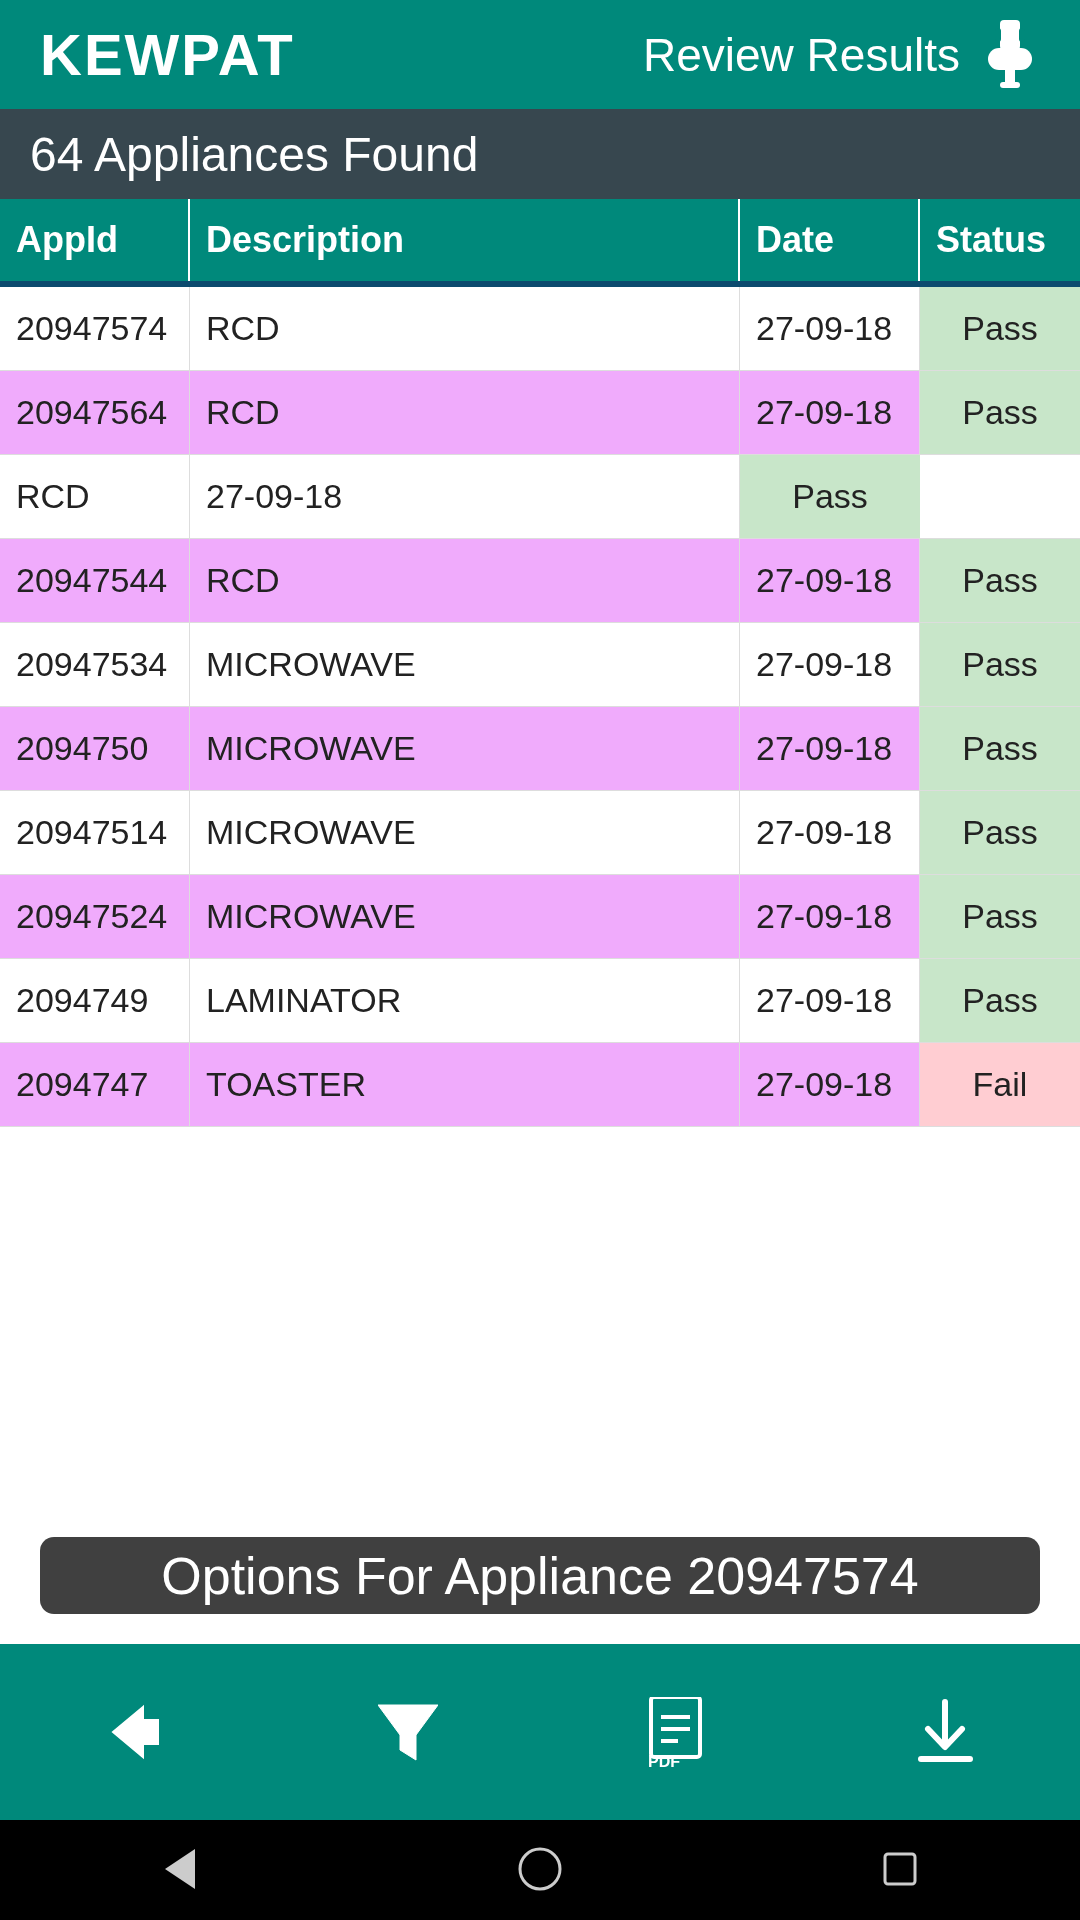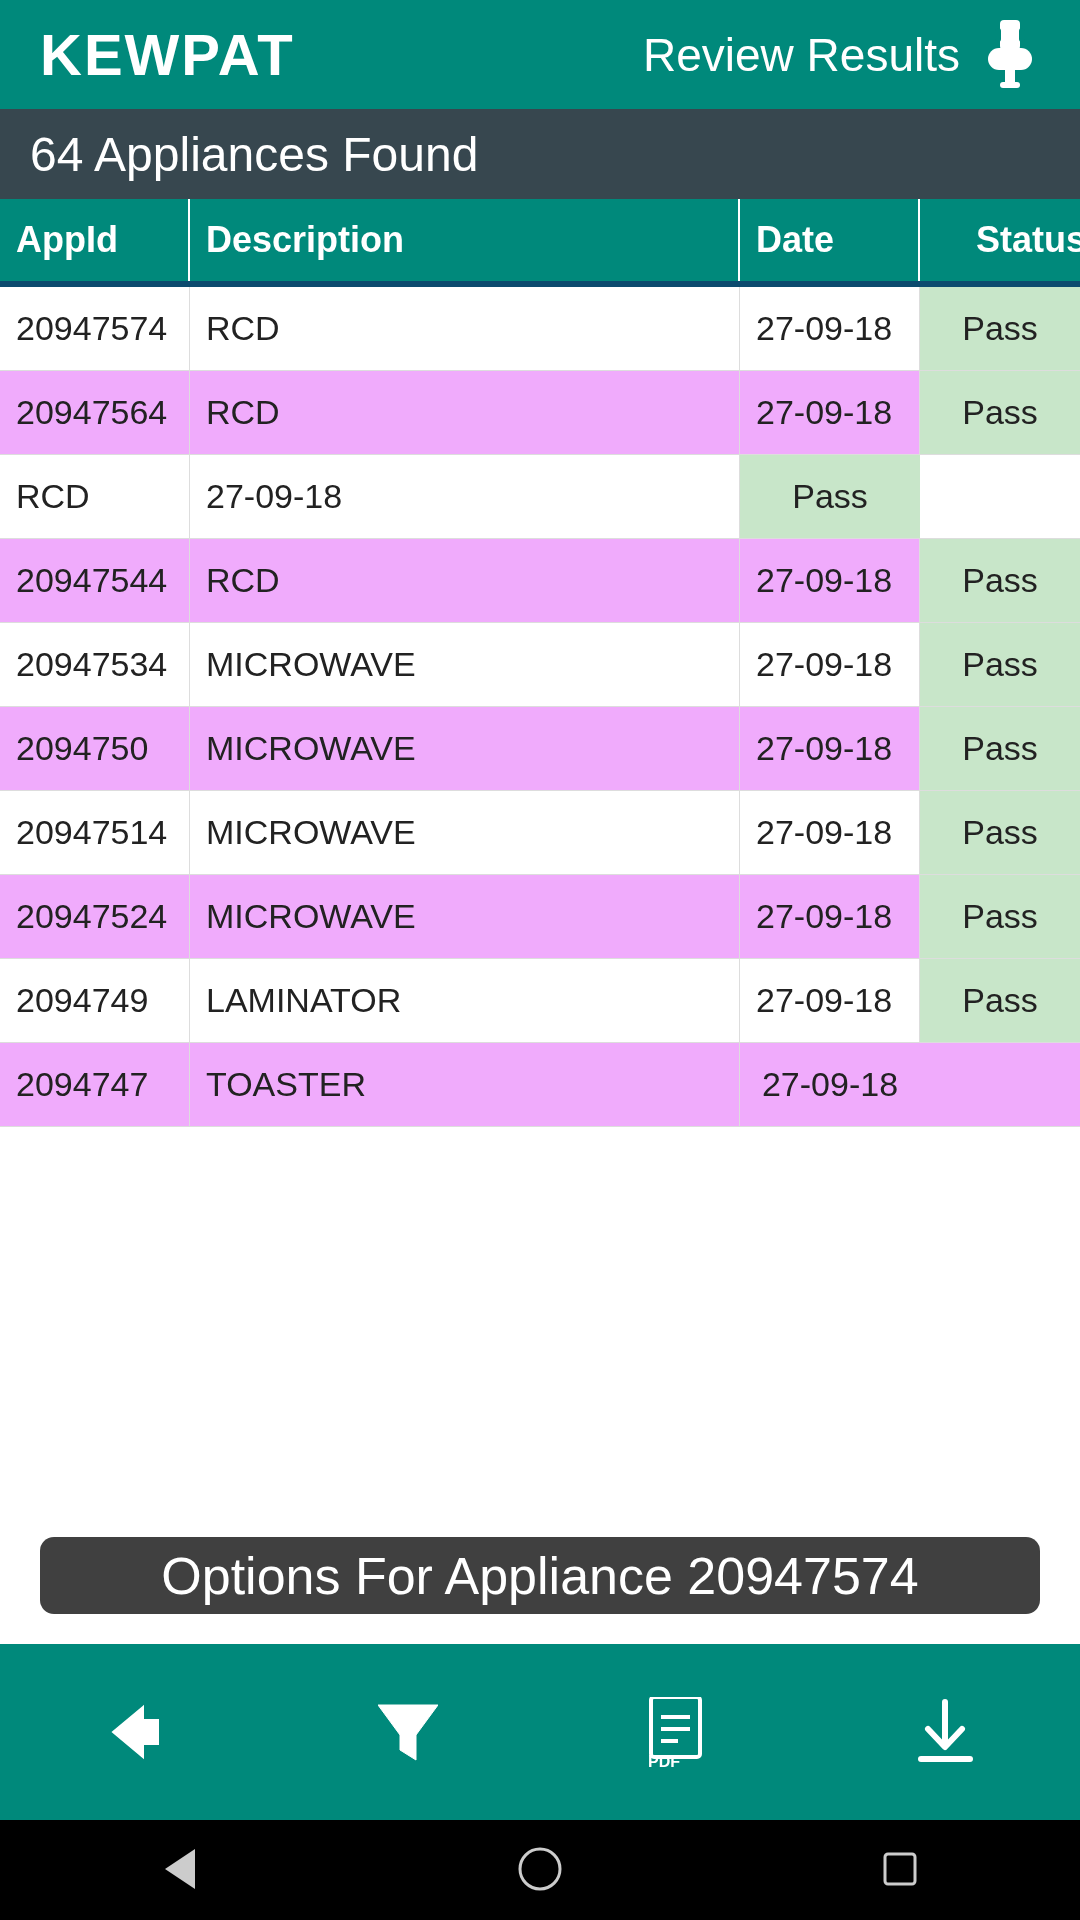--- a/index.html
+++ b/index.html
@@ -78,21 +78,20 @@
     .table-header-cell {
       color: #fff;
       font-size: 36px;
       font-weight: 600;
       padding: 20px 16px;
       border-right: 2px solid #fff;
     }
 
     .table-header-cell:last-child {
       border-right: none;
-      margin-left: 40px;
     }
 
     
     .table-body {
       flex: 1;
       overflow: hidden;
     }
 
     .table-row {
       display: grid;
@@ -297,20 +296,23 @@
       <div class="table-cell">LAMINATOR</div>
       <div class="table-cell">27-09-18</div>
       <div class="table-cell">
         <div class="status-badge status-pass">Pass</div>
       </div>
     </div>
     <div class="table-row even">
       <div class="table-cell">2094747</div>
       <div class="table-cell">TOASTER</div>
       <div class="table-cell">27-09-18</div>
+      <div class="table-cell">
+        <div class="status-badge status-fail">Fail</div>
+      </div>
     </div>
   </div>
 
 <div class="options-section">
   <button class="options-button">Options For Appliance 20947574</button>
 </div>
 
 <div class="bottom-nav">
   <button class="nav-icon-btn">
     <svg width="70" height="60" viewBox="0 0 70 60" fill="none" xmlns="http://www.w3.org/2000/svg">

